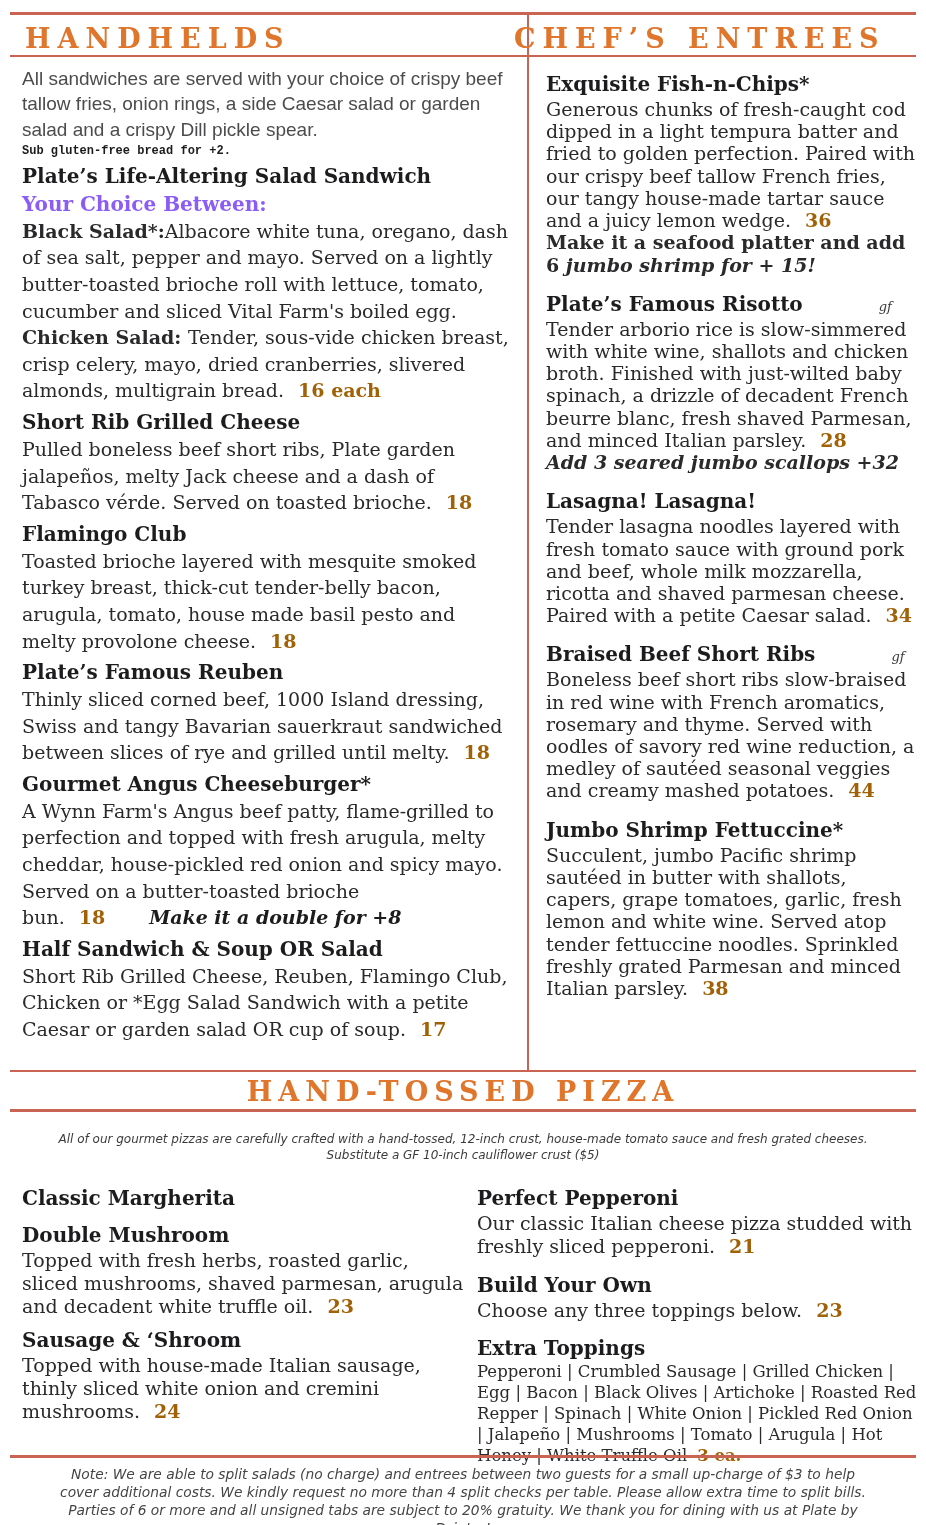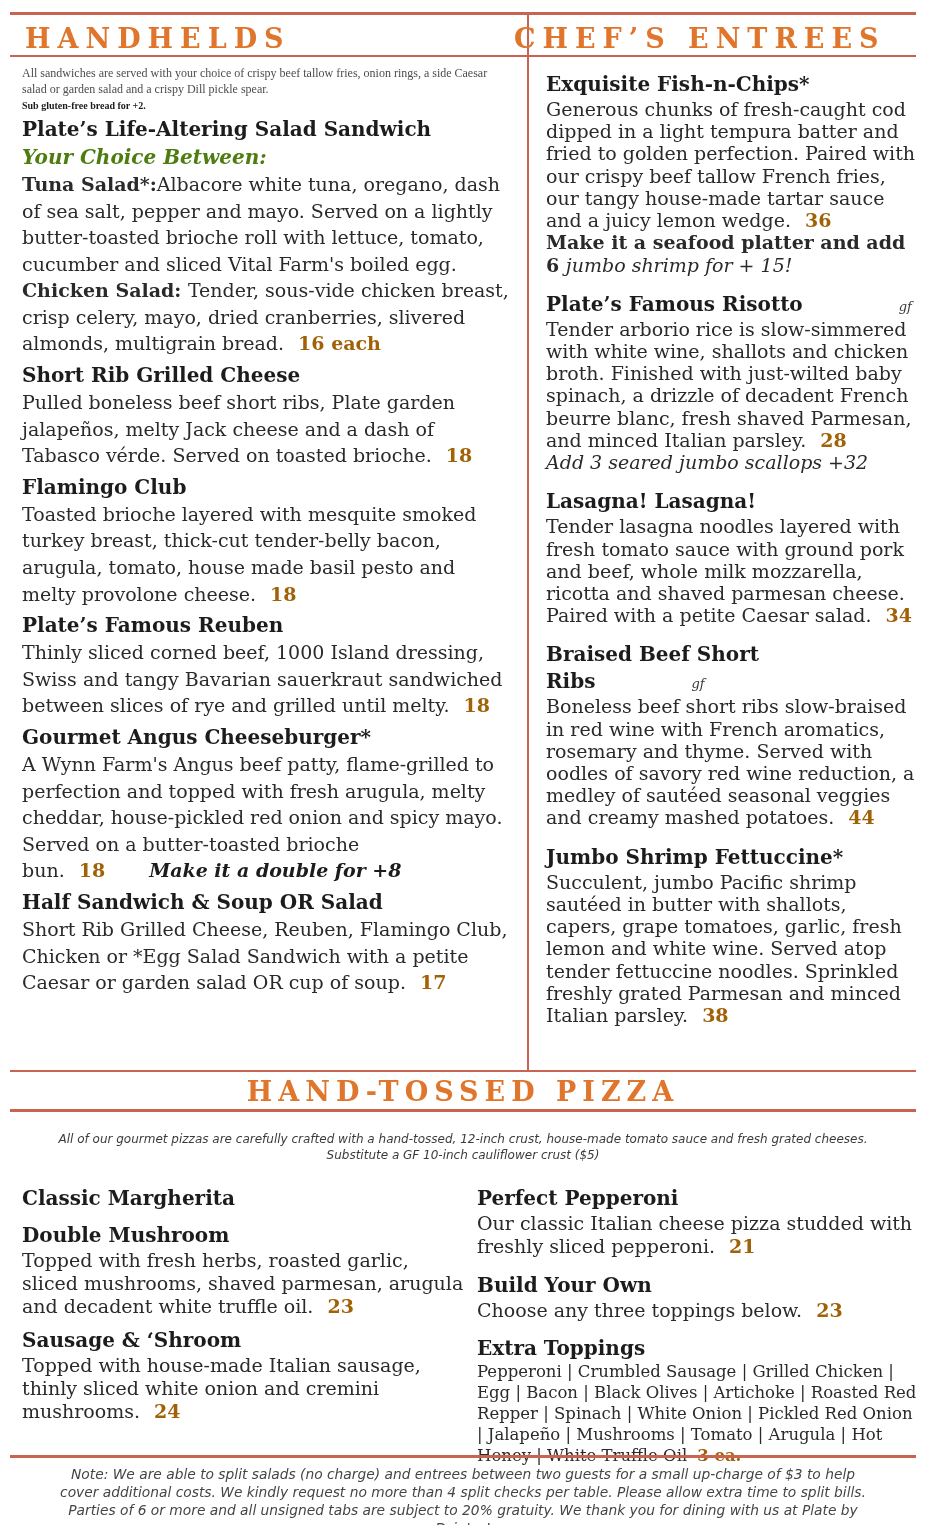--- a/index.html
+++ b/index.html
@@ -29,45 +29,45 @@
   #pizza-title{position:absolute;left:0;top:1078px;width:100%;text-align:center;letter-spacing:6px;}
 
   
   .col{position:absolute;}
   #col-handhelds{left:22px;top:66px;width:492px;}
   #col-entrees{left:546px;top:66px;width:374px;}
   #pizza-left{left:22px;top:1180px;width:448px;}
   #pizza-right{left:477px;top:1180px;width:442px;}
 
   .intro-sans{
-    font-family:Liberation Serif, serif;
-    font-size:12px;line-height:1.33;color:#4c4c4e;
+    font-family:Liberation Sans, sans-serif;
+    font-size:19px;line-height:1.33;color:#4c4c4e;
   }
   .intro-bold{
-    font-family:Liberation Serif, serif;
-    font-size:10px;font-weight:700;color:#1c1c1e;margin-top:2px;
+    font-family:Liberation Mono, monospace;
+    font-size:12px;font-weight:700;color:#1c1c1e;margin-top:2px;
   }
 
   
   .item{margin-top:3px;}
   .item-title{font-size:20px;font-weight:700;line-height:1.35;color:#1c1c1e;margin-top:5px;}
   .item-para{font-size:19px;line-height:1.4;color:#2a2a2c;}
   #col-entrees .item-para{line-height:1.17;}
   #col-entrees .item + .item{margin-top:15px;}
   .pz .item-para{line-height:1.2;}
   .pz .item + .item{margin-top:10px;}
   #pizza-right .item + .item{margin-top:14px;}
 
   .s-n{font-weight:400;}
   .s-b{font-weight:700;}
-  .s-bi{font-weight:400;font-style:italic;}
-  .s-bt{font-weight:700;font-style:italic;font-size:20px;color:#4d7c0f;}
+  .s-bi{font-weight:700;font-style:italic;}
+  .s-bt{font-weight:700;font-size:20px;color:#8b5cf6;}
   .s-p{font-weight:700;margin-left:14px;color:#a16207;}
   .s-big{font-weight:700;font-style:italic;margin-left:44px;color:#1c1c1e;text-align:center;}
-  .s-gf{font-style:italic;font-weight:400;font-size:13px;margin-left:96px;color:#3a3a3c;}
+  .s-gf{font-style:italic;font-weight:400;font-size:13px;margin-left:76px;color:#3a3a3c;}
   .compact .item-para, .item-para.compact{font-size:16.5px;line-height:1.27;}
   .compact .s-p{font-size:16.5px;margin-left:10px;}
 
   
   #pizza-intro{
     position:absolute;top:1131px;left:43px;width:840px;text-align:center;
     font-family:"DejaVu Sans","Liberation Sans",sans-serif;font-style:italic;
     font-size:12px;line-height:1.35;color:#3b3b3d;
   }
   #footer-note{
@@ -88,21 +88,21 @@
   <h1 id="handhelds-title" class="section-title">HANDHELDS</h1>
   <h1 id="entrees-title" class="section-title">CHEF’S ENTREES</h1>
 
   <div id="col-handhelds" class="col">
     <div class="intro-sans">All sandwiches are served with your choice of crispy beef tallow fries, onion rings, a side Caesar salad or garden salad and a crispy Dill pickle spear.</div>
     <div class="intro-bold">Sub gluten-free bread for +2.</div>
     <div id="handhelds-items">
         <div class="item">
           <div class="item-title"><span class="s-b">Plate’s Life-Altering Salad Sandwich</span></div>
           <div class="item-para"><span class="s-bt">Your Choice Between:</span></div>
-          <div class="item-para"><span class="s-b">Tuna Salad*:</span><span class="s-n">Albacore white tuna, oregano, dash of sea salt, pepper and mayo. Served on a lightly butter-toasted brioche roll with lettuce, tomato, cucumber and sliced Vital Farm's boiled egg.</span></div>
+          <div class="item-para"><span class="s-b">Black Salad*:</span><span class="s-n">Albacore white tuna, oregano, dash of sea salt, pepper and mayo. Served on a lightly butter-toasted brioche roll with lettuce, tomato, cucumber and sliced Vital Farm's boiled egg.</span></div>
           <div class="item-para"><span class="s-b">Chicken Salad: </span><span class="s-n">Tender, sous-vide chicken breast, crisp celery, mayo, dried cranberries, slivered almonds, multigrain bread.</span><span class="s-p">16 each</span></div>
         </div>
         <div class="item">
           <div class="item-title"><span class="s-b">Short Rib Grilled Cheese</span></div>
           <div class="item-para"><span class="s-n">Pulled boneless beef short ribs, Plate garden jalapeños, melty Jack cheese and a dash of Tabasco vérde. Served on toasted brioche.</span><span class="s-p">18</span></div>
         </div>
         <div class="item">
           <div class="item-title"><span class="s-b">Flamingo Club</span></div>
           <div class="item-para"><span class="s-n">Toasted brioche layered with mesquite smoked turkey breast, thick-cut tender-belly bacon, arugula, tomato, house made basil pesto and melty provolone cheese.</span><span class="s-p">18</span></div>
         </div>

